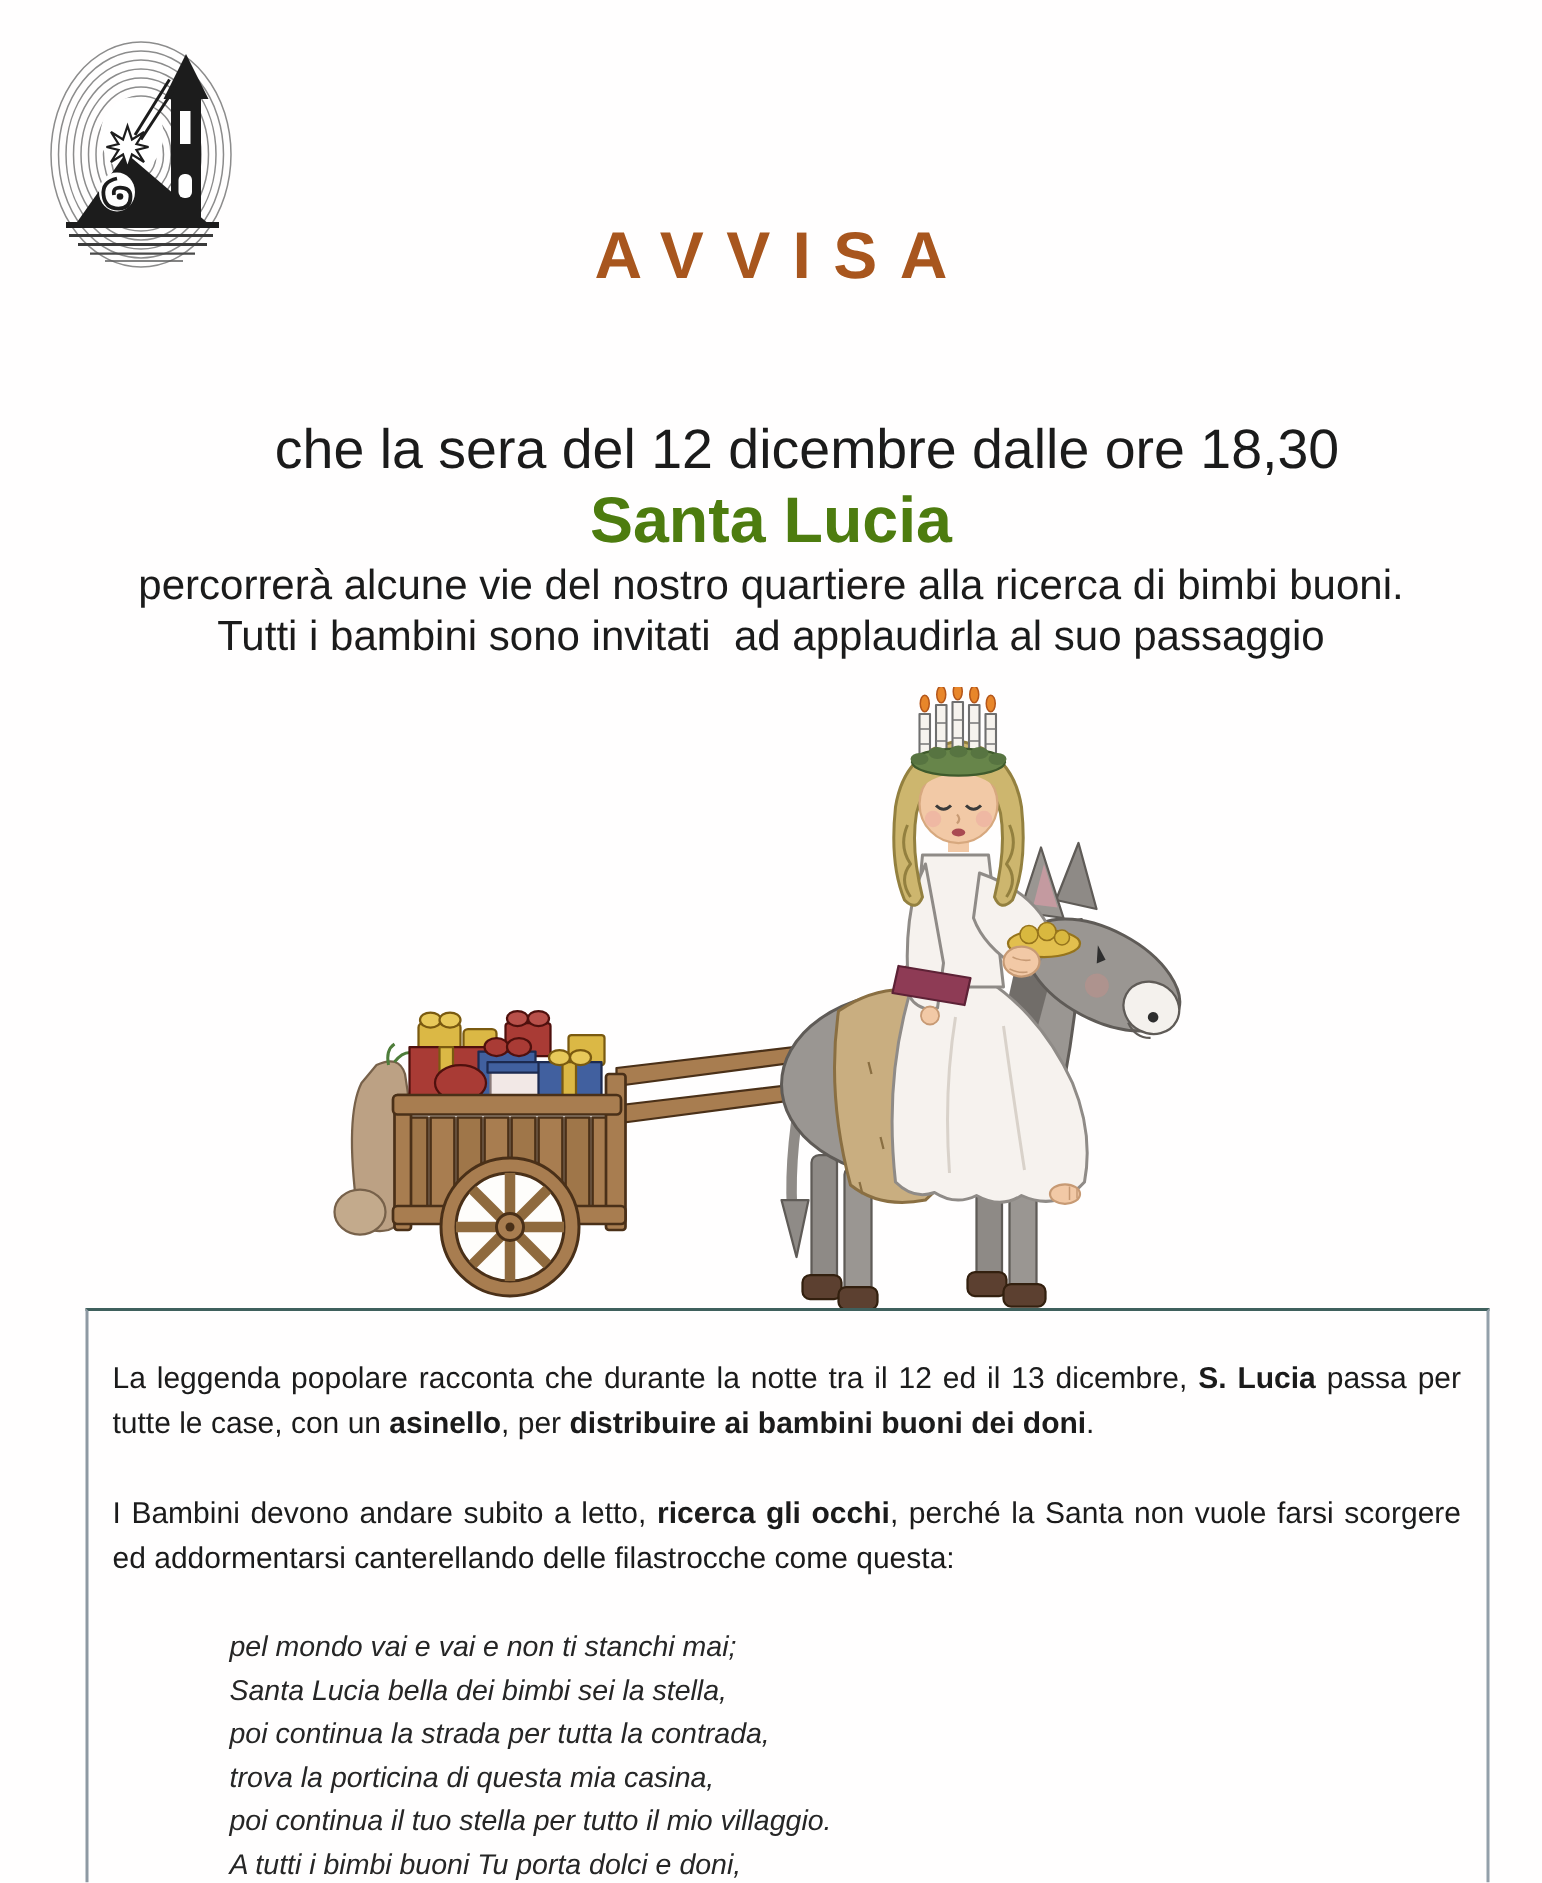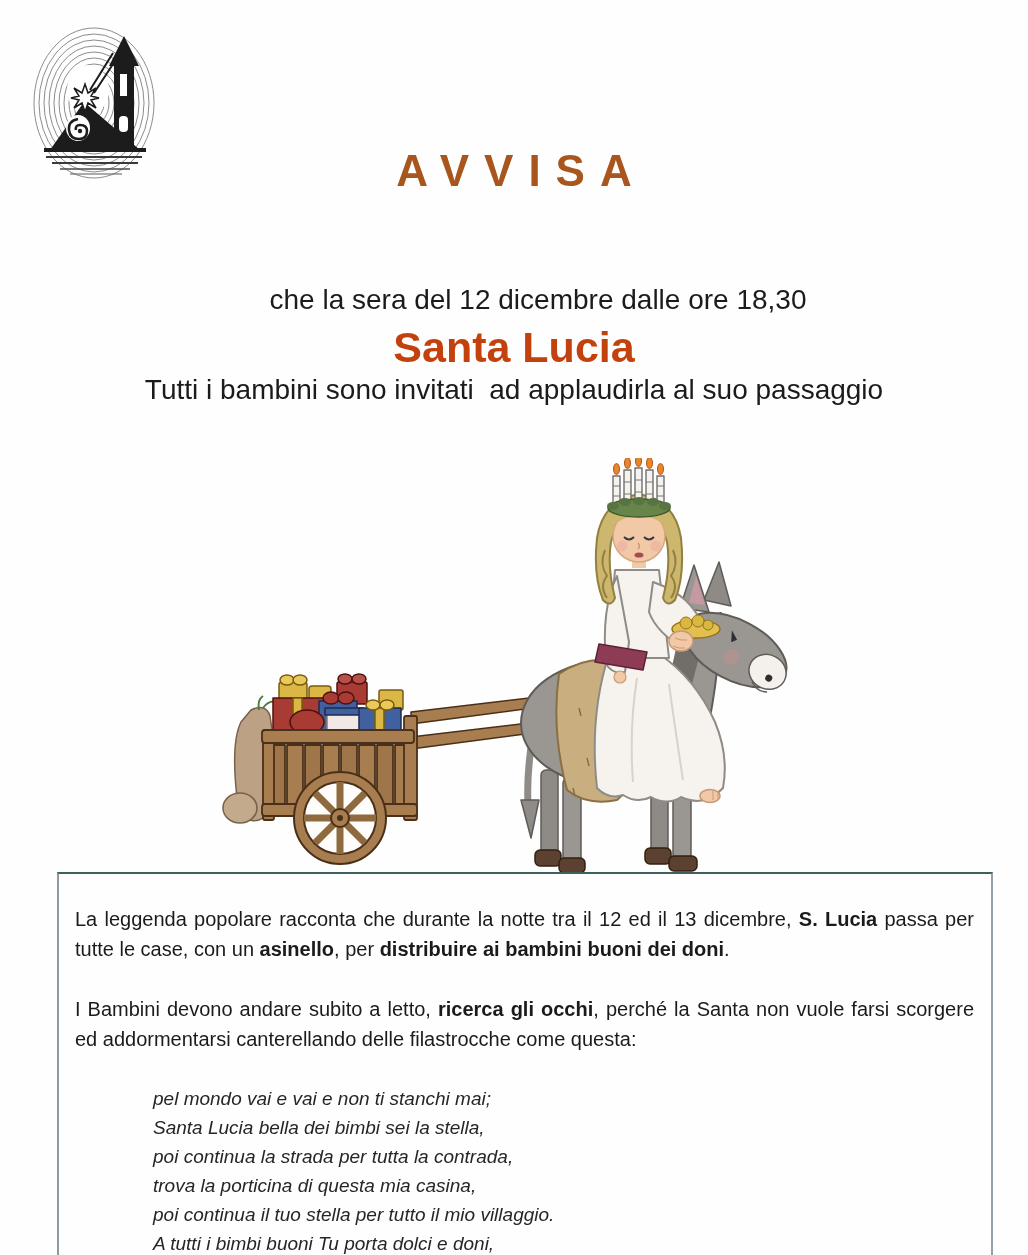--- a/index.html
+++ b/index.html
@@ -19,22 +19,22 @@
     letter-spacing:.2px;white-space:pre;
   }
   .avvisa{
     position:absolute;left:0;top:146px;width:100%;
     text-align:center;text-indent:.34em;
     font-size:44px;font-weight:bold;color:#A8561E;
     letter-spacing:.34em;
   }
   
   .intro{position:absolute;left:0;top:283px;width:100%;text-align:center;}
-  .intro-line1{font-size:28px;line-height:34px;margin-left:48px;}
-  .intro-title{font-size:43px;font-weight:bold;color:#c2410c;line-height:52px;margin-top:4px;}
+  .intro-line1{font-size:37px;line-height:34px;margin-left:48px;}
+  .intro-title{font-size:43px;font-weight:bold;color:#4d7c0f;line-height:52px;margin-top:4px;}
   .intro-line2,.intro-line3{font-size:28px;line-height:34px;white-space:pre;}
   
   .illustration{position:absolute;left:207px;top:458px;width:600px;height:415px;}
   
   .legend-box{
     position:absolute;left:57px;top:872px;width:936px;height:460px;
     box-sizing:border-box;background:#fffefe;
     border:2px solid;
     border-color:#3f605d #93a0aa #93a0aa #8e99a3;
     padding:30px 17px 0 16px;
@@ -88,20 +88,21 @@
       <polygon points="57,60 60,69 68,64 63,72 71,74 63,76 68,84 60,79 57,88 54,79 46,84 51,76 43,74 51,72 46,64 54,69" fill="#ffffff" stroke="#1c1c1c" stroke-width="1.5"></polygon>
     </svg>
   </div>
 
 
   <div class="avvisa">AVVISA</div>
 
   <div class="intro">
     <div class="intro-line1">che la sera del 12 dicembre dalle ore 18,30</div>
     <div class="intro-title">Santa Lucia</div>
+    <div class="intro-line2">percorrerà alcune vie del nostro quartiere alla ricerca di bimbi buoni.</div>
     <div class="intro-line3">Tutti i bambini sono invitati  ad applaudirla al suo passaggio</div>
   </div>
 
   <div class="illustration">
     <svg width="600" height="415" viewBox="0 0 600 415">
 
       <g stroke-linejoin="round">
 
         <path d="M44 252 q15 -7 19 6 q7 42 3 72 q-2 28 -14 32 q-17 4 -21 -14 q-8 -62 3 -84 z" fill="#BCA184" stroke="#77614a" stroke-width="1.5"></path>
         <ellipse cx="33" cy="350" rx="17" ry="15" fill="#C3AA8C" stroke="#77614a" stroke-width="1.5"></ellipse>

